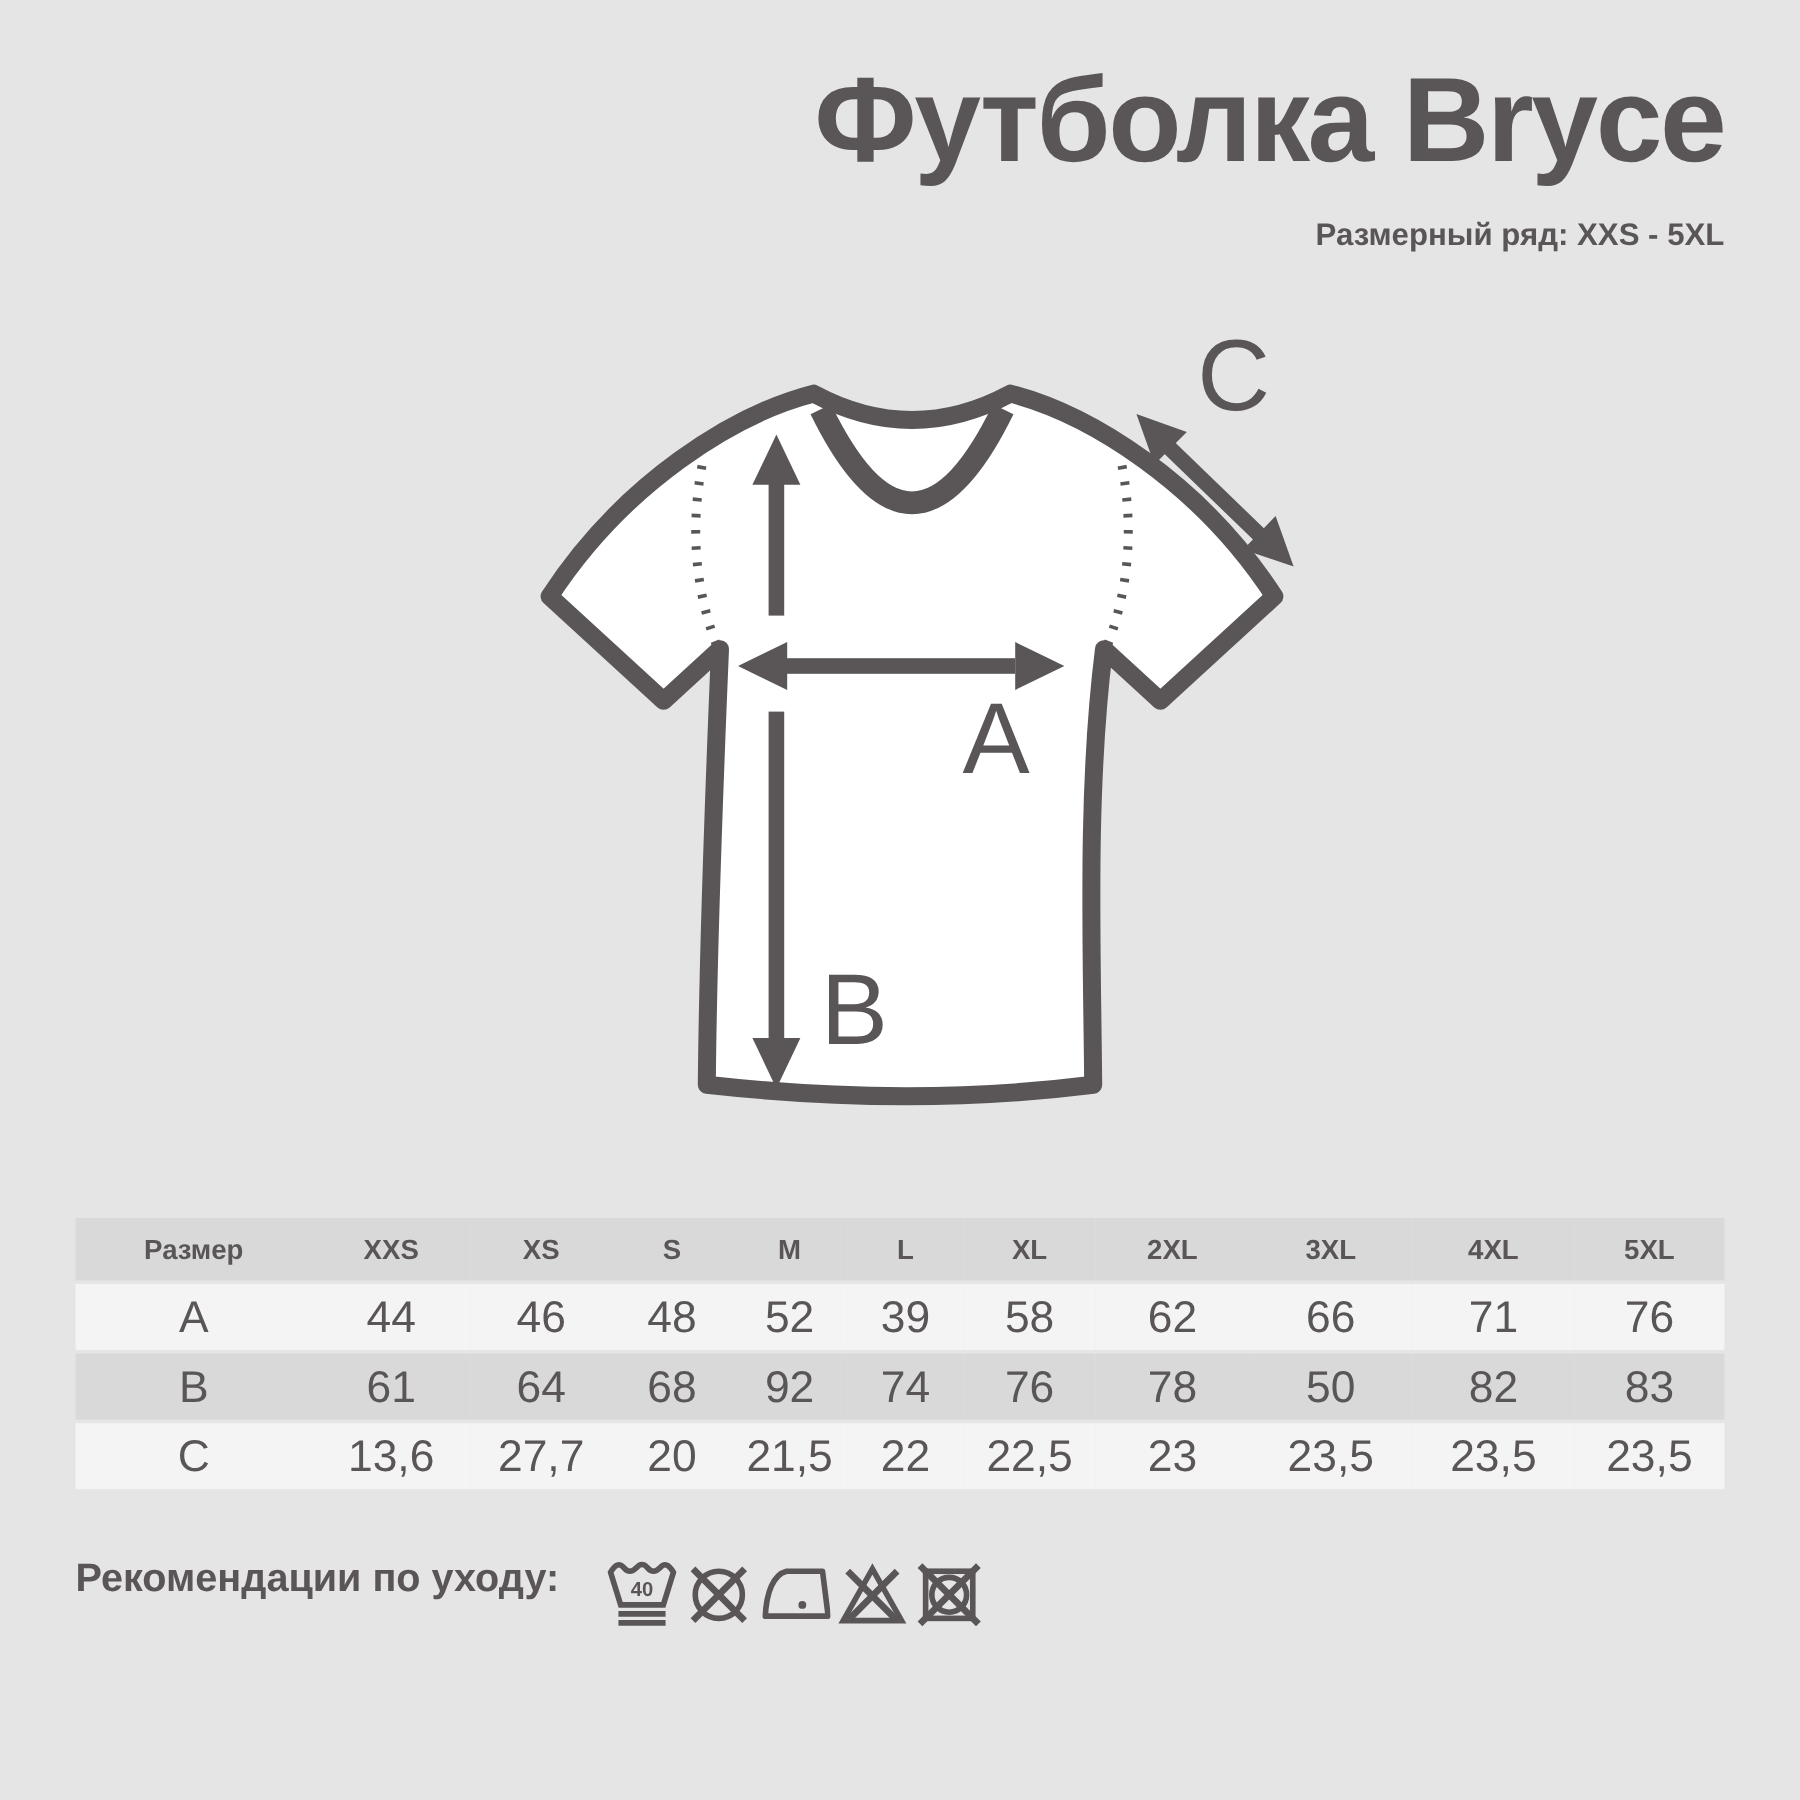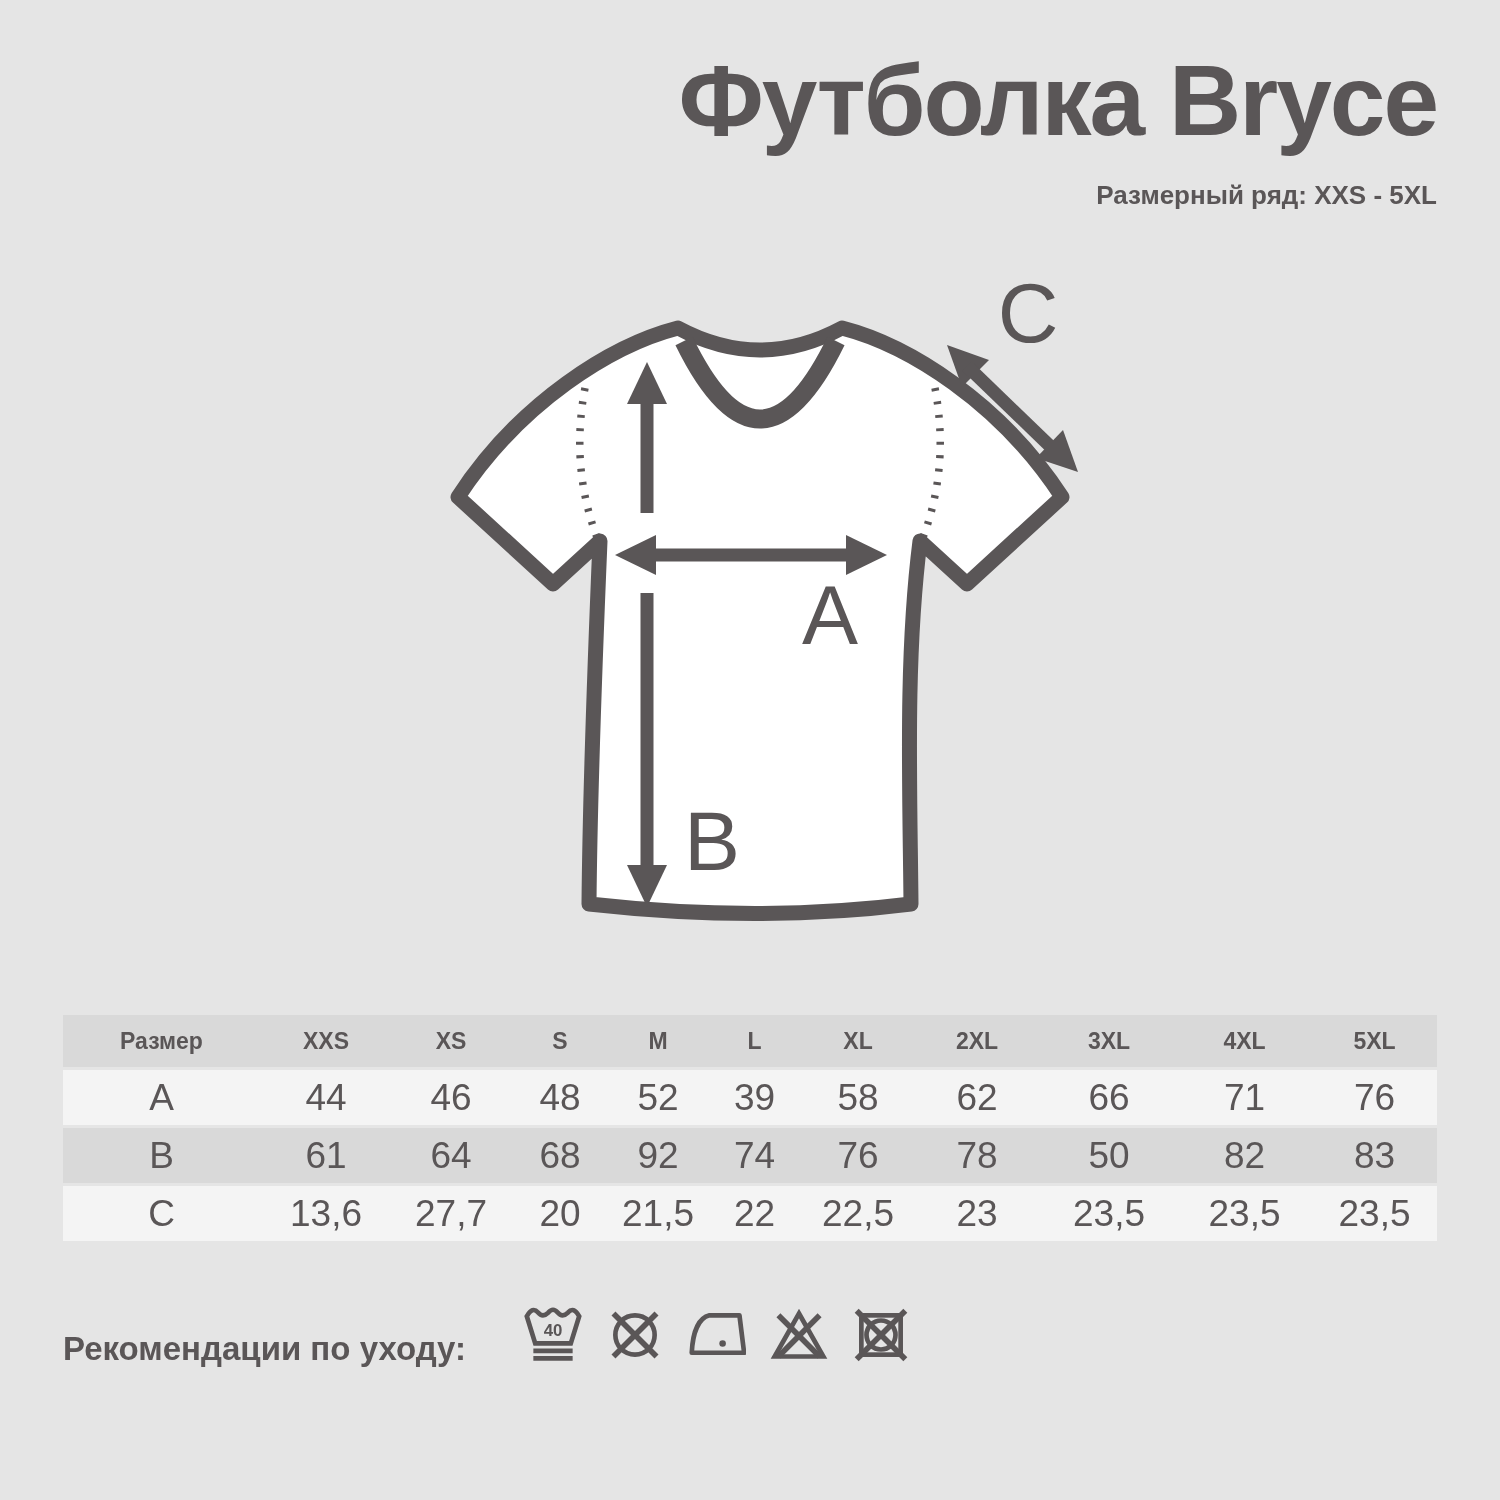--- a/index.html
+++ b/index.html
@@ -31,21 +31,21 @@
   .size-table thead th{
     background:#d9d9d9;height:52px;font-size:23px;font-weight:700;
   }
   .size-table tbody th,.size-table tbody td{
     height:55px;font-size:37px;font-weight:400;
   }
   .size-table tbody tr.row-light{background:#f4f4f4;}
   .size-table tbody tr.row-dark{background:#d9d9d9;}
   .care{
     position:absolute;left:63px;top:1296px;height:72px;
-    display:flex;align-items:flex-end;gap:24px;
+    display:flex;align-items:flex-start;gap:6px;
   }
   .care-label{font-size:33px;font-weight:700;margin-right:34px;white-space:nowrap;color:#5a5657;}
   .care-icon{display:block;width:58px;height:66px;}
   .care-icon .s{fill:none;stroke:#5a5657;stroke-width:5;}
   .care-icon .x{fill:none;stroke:#5a5657;stroke-width:6;}
   .care-icon text{
     font-family:"Liberation Sans","DejaVu Sans",sans-serif;
     font-size:18px;font-weight:700;fill:#5a5657;
   }
 </style>

